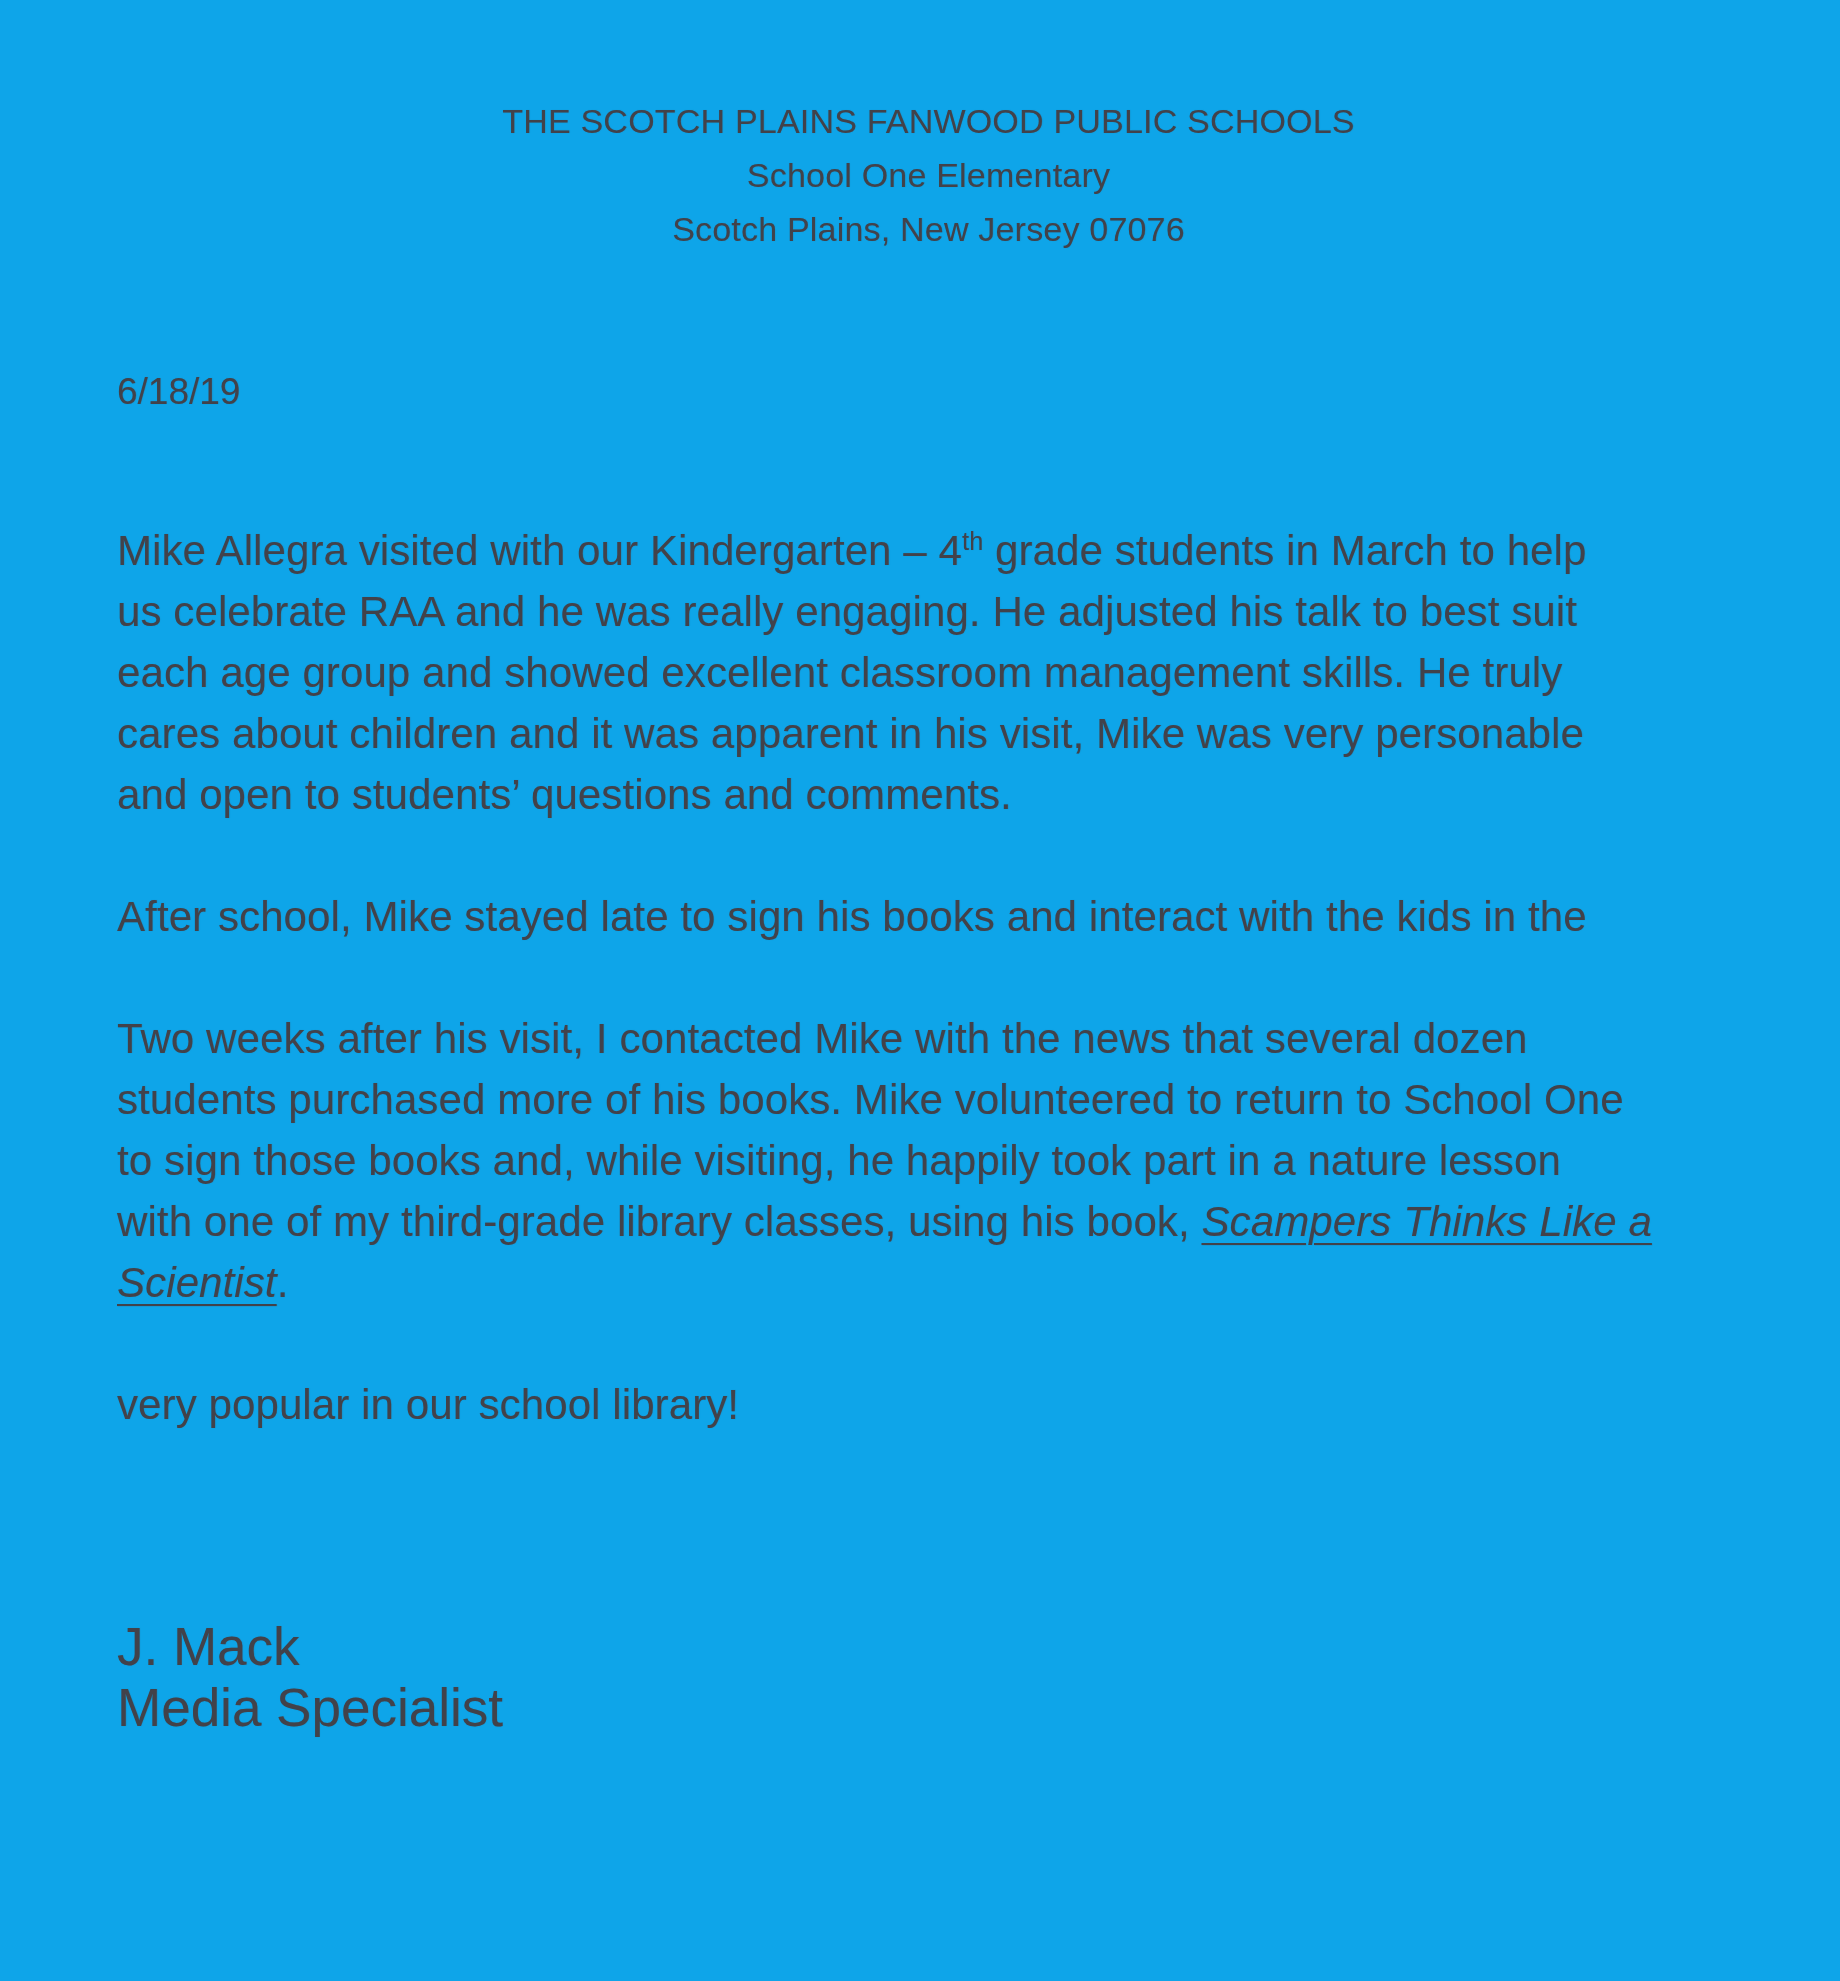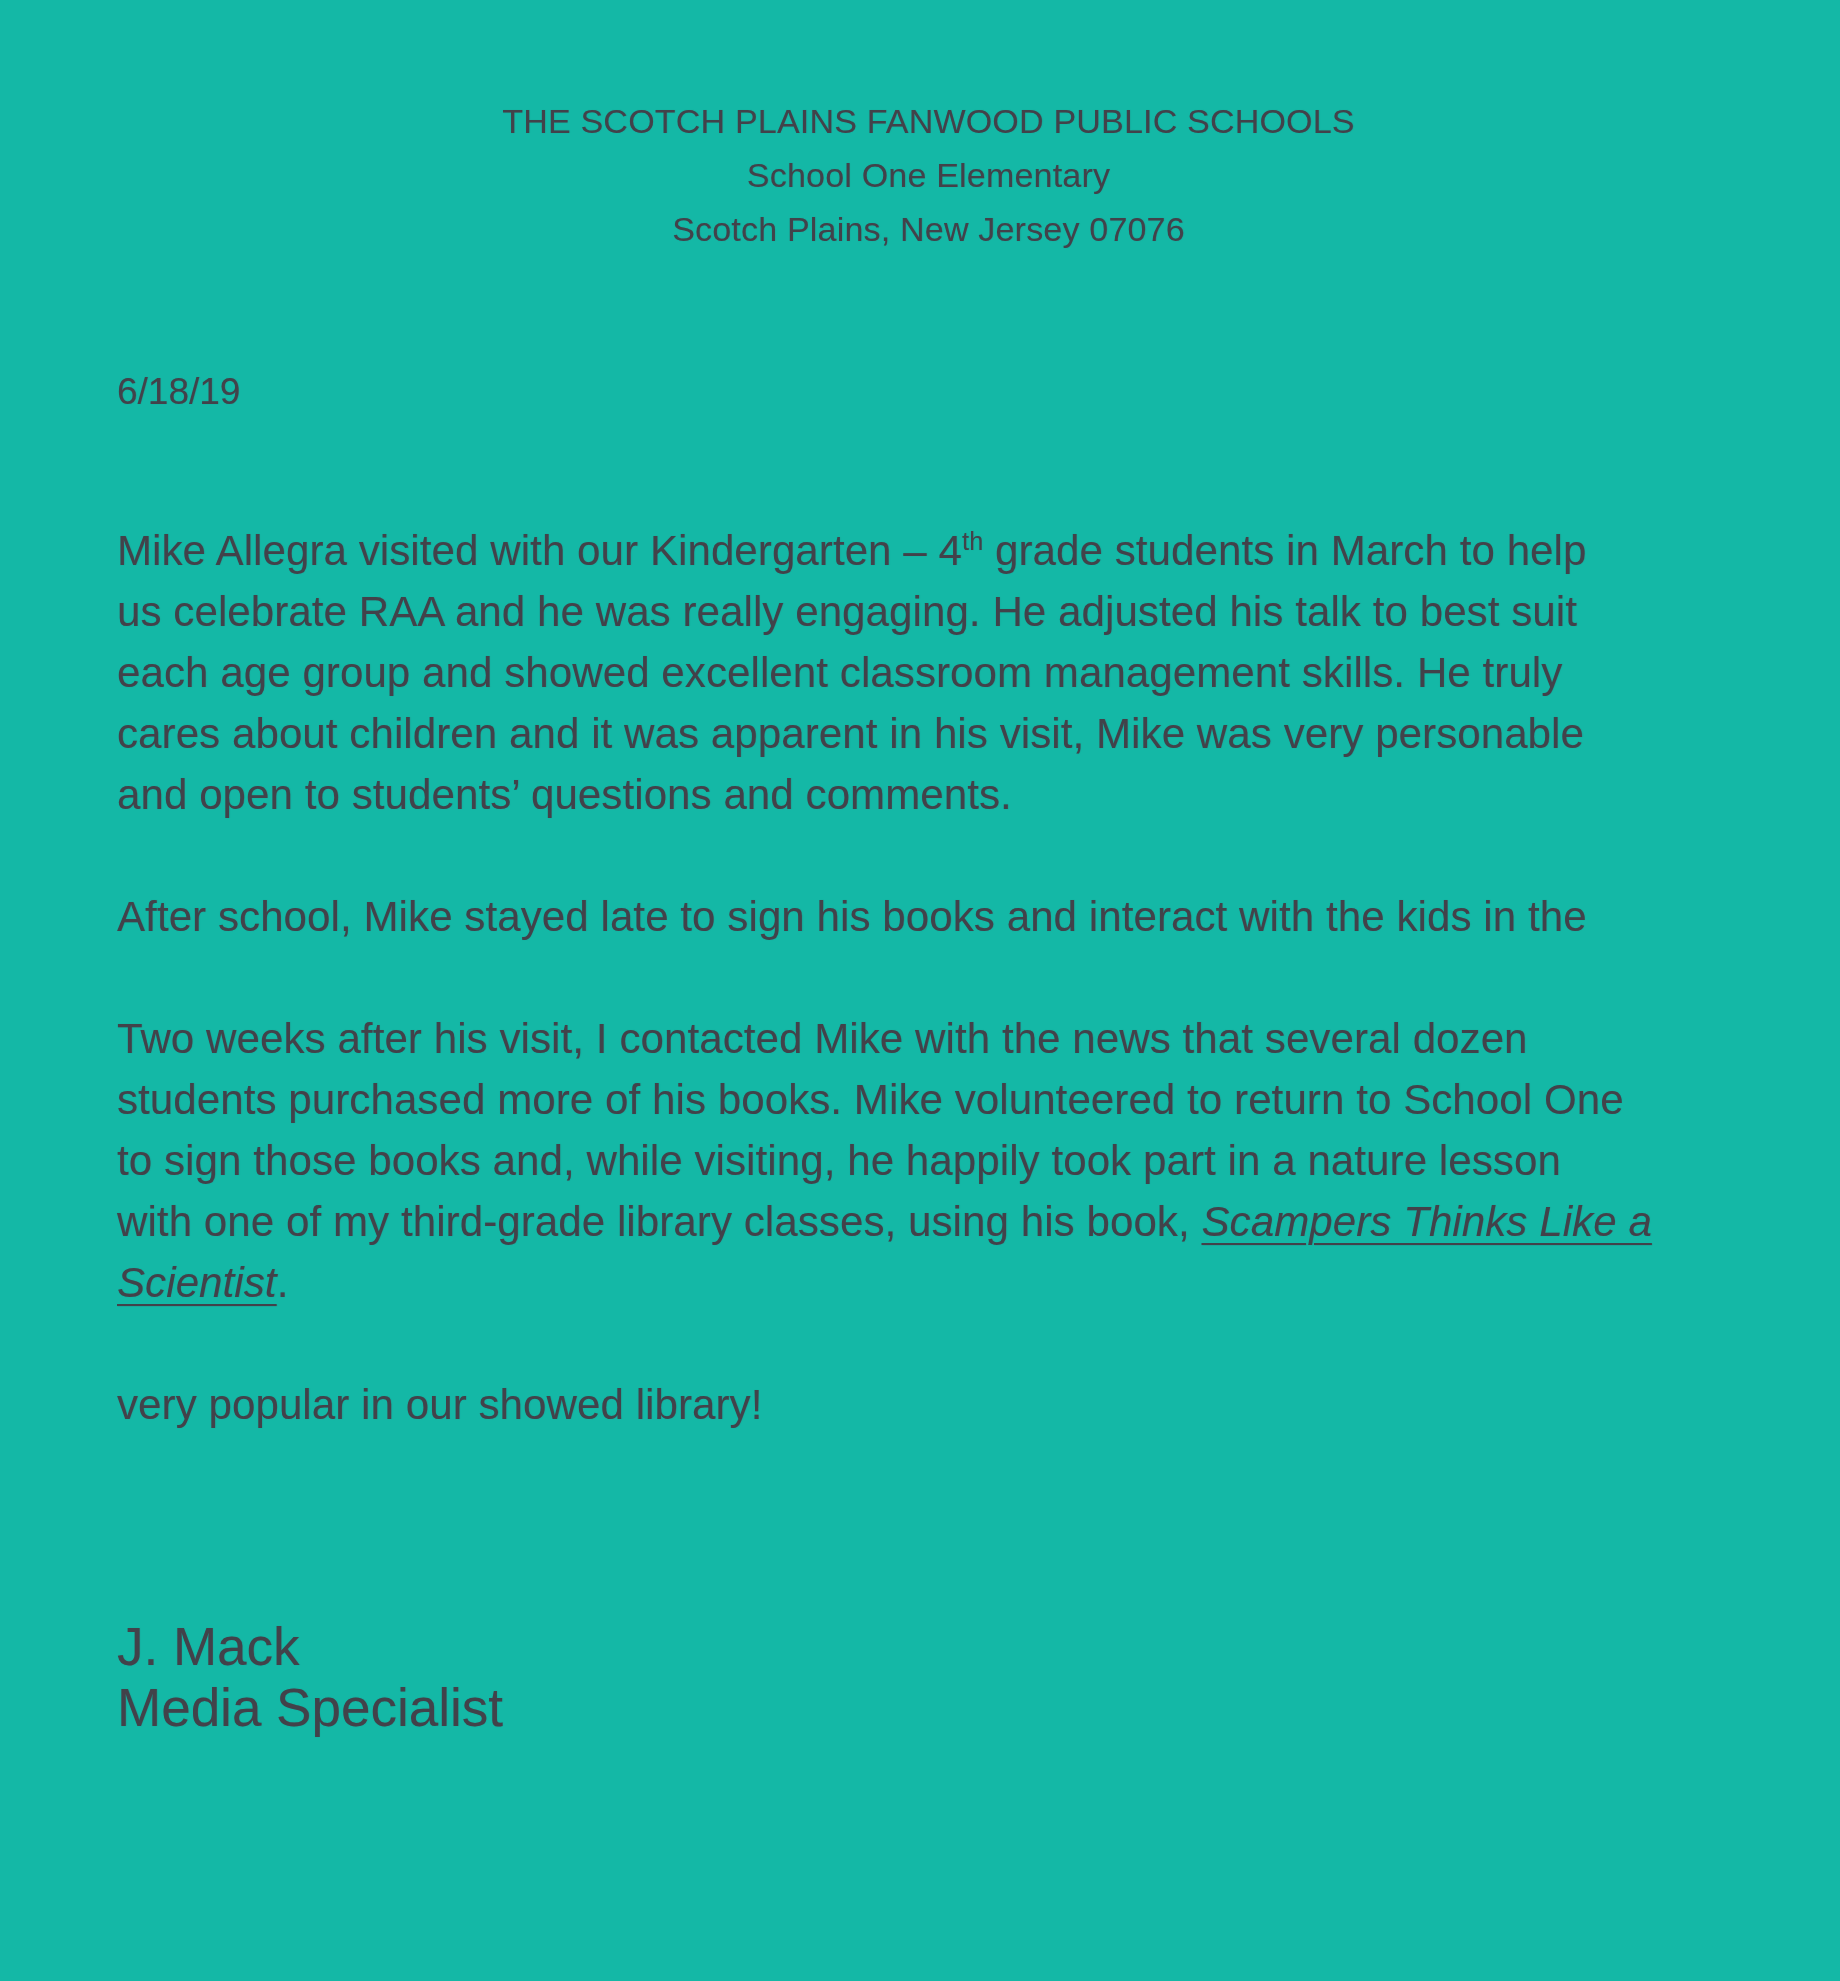--- a/index.html
+++ b/index.html
@@ -55,21 +55,21 @@
   }
   .signature {
     margin-top: 181px;
     font-size: 53px;
     line-height: 61px;
   }
 </style>
 </head>
 <body>
 
-<div class="page" style="color: rgb(66, 66, 74); background: #14b8a6;">
+<div class="page" style="color: rgb(66, 66, 74); background: #0ea5e9;">
 
   <div class="letterhead">
     <div class="line">THE SCOTCH PLAINS FANWOOD PUBLIC SCHOOLS</div>
     <div class="line">School One Elementary</div>
     <div class="line">Scotch Plains, New Jersey 07076</div>
   </div>
 
   <div class="date-line">6/18/19</div>
 
   <div class="body-text">
@@ -88,21 +88,21 @@
 
     <div class="para">
       <div class="line">Two weeks after his visit, I contacted Mike with the news that several dozen</div>
       <div class="line">students purchased more of his books. Mike volunteered to return to School One</div>
       <div class="line">to sign those books and, while visiting, he happily took part in a nature lesson</div>
       <div class="line"><span>with one of my third-grade library classes, using his book, </span><span class="book-title">Scampers Thinks Like a</span></div>
       <div class="line"><span class="book-title">Scientist</span><span>.</span></div>
     </div>
 
     <div class="para">
-      <div class="line">very popular in our showed library!</div>
+      <div class="line">very popular in our school library!</div>
     </div>
 
   </div>
 
   <div class="signature">
     <div class="line">J. Mack</div>
     <div class="line">Media Specialist</div>
   </div>
 
 </div>

